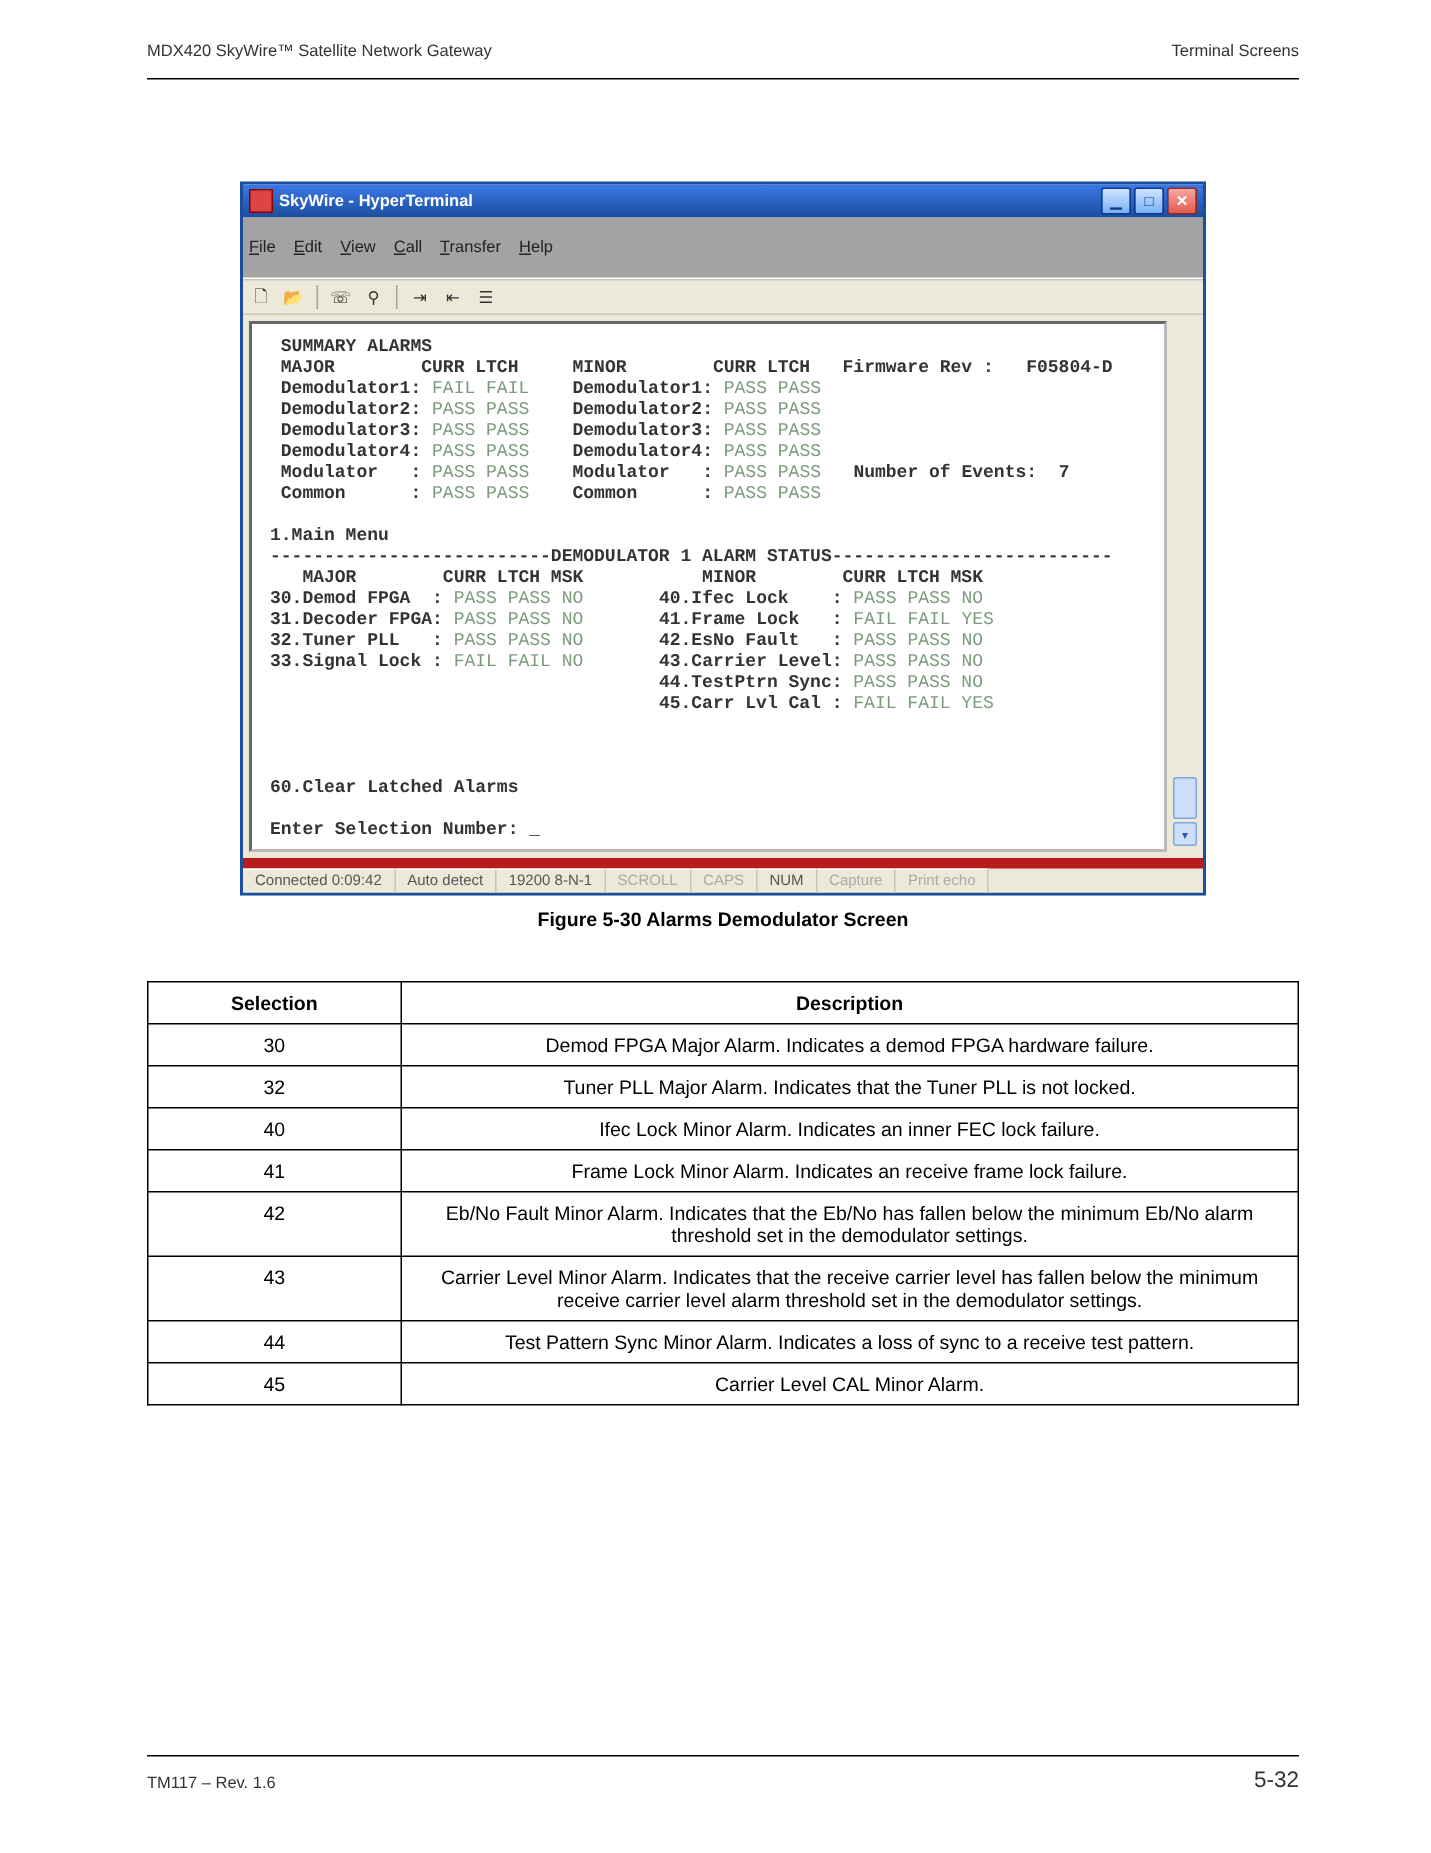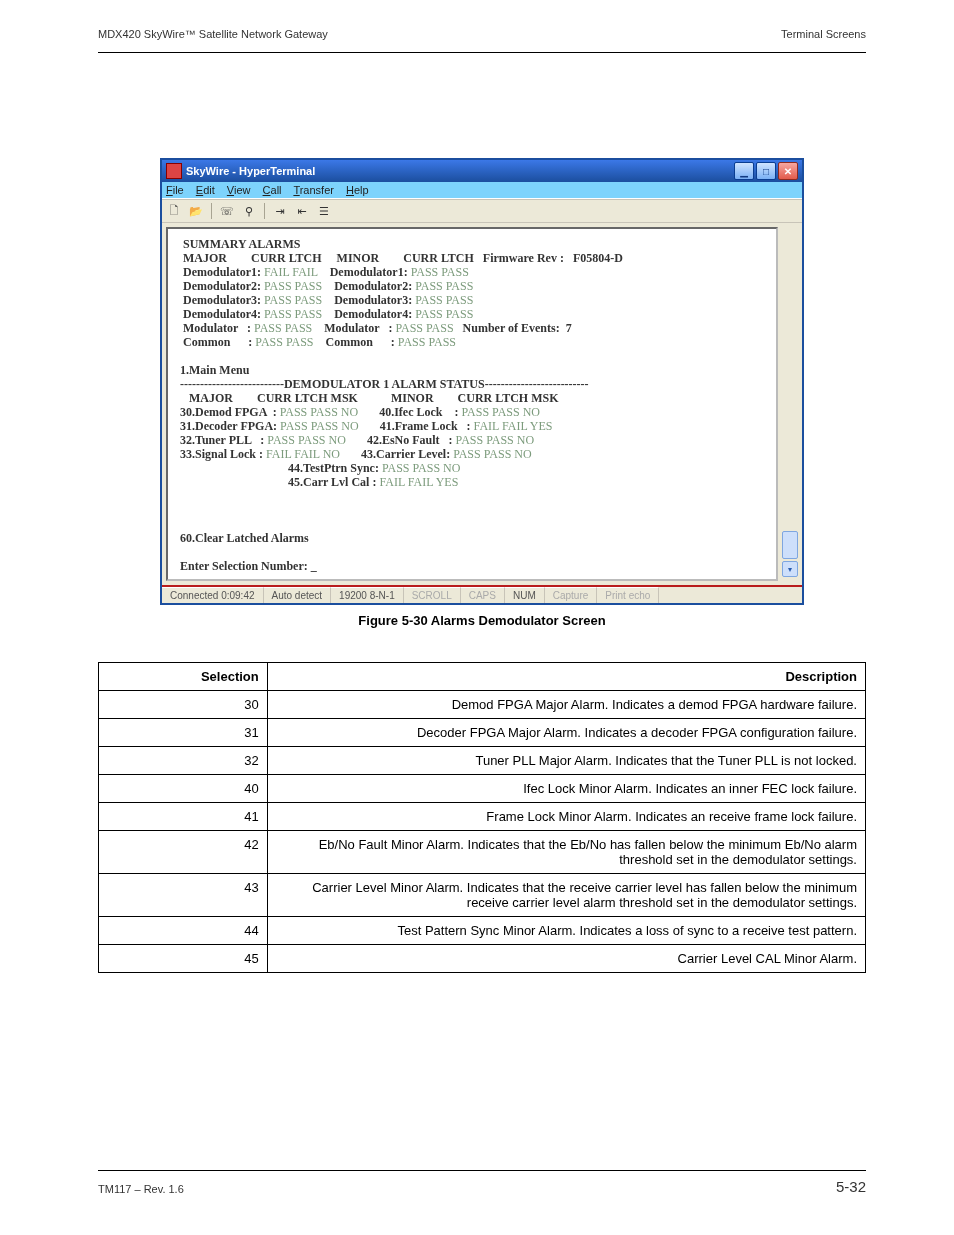--- a/index.html
+++ b/index.html
@@ -5,45 +5,45 @@
 html,body{margin:0;padding:0;background:#fff;font-family:Arial,Helvetica,sans-serif}
 .page{width:954px;height:1235px;position:relative;box-sizing:border-box;padding:64px 88px 0 98px;margin:0 auto}
 .topline{position:absolute;left:98px;right:88px;top:52px;border-top:1.5px solid #000}
 .botline{position:absolute;left:98px;right:88px;bottom:64px;border-top:1.5px solid #000}
 .hdrL{position:absolute;top:28px;left:98px;font-size:11px;color:#333}
 .hdrR{position:absolute;top:28px;right:88px;font-size:11px;color:#333;text-align:center}
 .ftrL{position:absolute;bottom:40px;left:98px;font-size:11px;color:#333}
 .ftrR{position:absolute;bottom:40px;right:88px;font-size:15px;color:#333}
 .figlabel{font-weight:bold;font-size:13px;text-align:center;margin-top:8px}
 
-.win{width:640px;margin:94px auto 0 auto;border:2px solid #1b4e9e;background:#ece9d8;font-family:Tahoma,Arial,sans-serif;font-size:11px}
+.win{width:640px;margin:57px auto 0 auto;border:2px solid #1b4e9e;background:#ece9d8;font-family:Tahoma,Arial,sans-serif;font-size:11px}
 .titlebar{height:22px;background:linear-gradient(#3b78e7,#1b4e9e);display:flex;align-items:center;padding:0 4px;color:#fff}
 .titlebar .ico{width:14px;height:14px;background:#d44;border:1px solid #800;margin-right:4px}
 .titlebar .t{flex:1;font-weight:bold;font-size:11px}
 .titlebar .btns{display:flex;gap:2px}
 .titlebar .wb{width:18px;height:16px;border:1px solid #0a3d91;background:linear-gradient(#cfe3ff,#7ab0f5);display:flex;align-items:center;justify-content:center;font-family:Arial;font-size:10px;color:#123b82;border-radius:2px}
 .titlebar .wb.cl{background:linear-gradient(#f7a7a1,#e25b4b);color:#fff;border-color:#8e2a20;font-weight:bold}
-.menubar{background:#7dd3fc;padding:2px 4px;color:#222;border-bottom:1px solid #fff}
+.menubar{background:#a3a3a3;padding:14px 4px;color:#222;border-bottom:1px solid #fff}
 .menubar span{margin-right:9px}
 .menubar span u{text-decoration:underline}
 .toolbar{background:#ece9d8;padding:3px 4px;border-top:1px solid #c8c4b8;border-bottom:1px solid #c8c4b8;display:flex;gap:6px;align-items:center}
 .toolbar .tb{width:16px;height:16px;display:inline-flex;align-items:center;justify-content:center;font-size:11px;color:#333}
 .toolbar .sep{width:1px;height:16px;background:#a8a492;margin:0 1px}
 .termwrap{display:flex}
 .term{flex:1;margin:4px;border:2px inset #bbb;background:#fff;padding:8px 6px 6px 12px;min-height:320px}
-pre.t{margin:0;font-family:Liberation Serif, serif;font-size:12px;line-height:14px;color:#333;white-space:pre}
+pre.t{margin:0;font-family:Liberation Mono, monospace;font-size:12px;line-height:14px;color:#333;white-space:pre}
 .side{width:16px;background:#ece9d8;display:flex;flex-direction:column;align-items:center;justify-content:flex-end;padding-bottom:4px;margin:4px 4px 4px 0}
 .side .thumb{width:14px;height:26px;background:#cddffb;border:1px solid #7ea6e0;border-radius:2px;margin-bottom:2px}
 .side .arr{width:14px;height:14px;background:#cddffb;border:1px solid #7ea6e0;border-radius:2px;display:flex;align-items:center;justify-content:center;font-size:8px;color:#2a5db0}
-.status{display:flex;background:#ece9d8;border-top:2px solid #b91c1c;font-size:10px;color:#555}
+.status{display:flex;background:#ece9d8;border-top:7px solid #b91c1c;font-size:10px;color:#555}
 .status div{padding:2px 8px;border-right:1px solid #c8c4b8;border-top:1px solid #fff}
 .status .dim{color:#aaa}
 
 table.doc{width:100%;border-collapse:collapse;margin-top:34px;font-size:13px}
-table.doc th,table.doc td{border:1px solid #000;padding:6px 8px;text-align:right;vertical-align:top}
+table.doc th,table.doc td{border:1px solid #000;padding:6px 8px;text-align:center;vertical-align:top}
 table.doc th{font-weight:bold;background:#fff}
 table.doc td:first-child{width:22%}
 .bold{color:#333;font-weight:bold}
 .dim{color:#7c9b7c}
 </style>
 </head>
 <body>
 
 <div class="page">
   <div class="hdrL">MDX420 SkyWire™ Satellite Network Gateway</div>
@@ -132,24 +132,20 @@
       <th>Selection</th>
       <th>Description</th>
     </tr>
       </thead>
     <tbody id="tbody">
         <tr>
           <td>30</td>
           <td>Demod FPGA Major Alarm.  Indicates a demod FPGA hardware failure.</td>
         </tr>
         <tr>
-          <td>31</td>
-          <td>Decoder FPGA Major Alarm.  Indicates a decoder FPGA configuration failure.</td>
-        </tr>
-        <tr>
           <td>32</td>
           <td>Tuner PLL Major Alarm.  Indicates that the Tuner PLL is not locked.</td>
         </tr>
         <tr>
           <td>40</td>
           <td>Ifec Lock Minor Alarm.  Indicates an inner FEC lock failure.</td>
         </tr>
         <tr>
           <td>41</td>
           <td>Frame Lock Minor Alarm.  Indicates an receive frame lock failure.</td>

